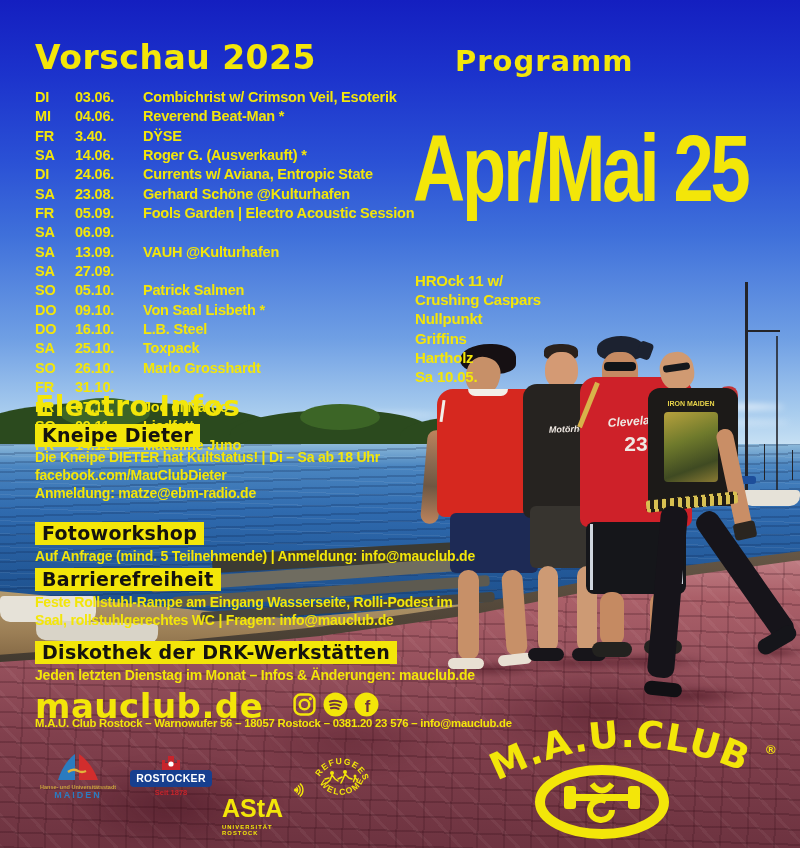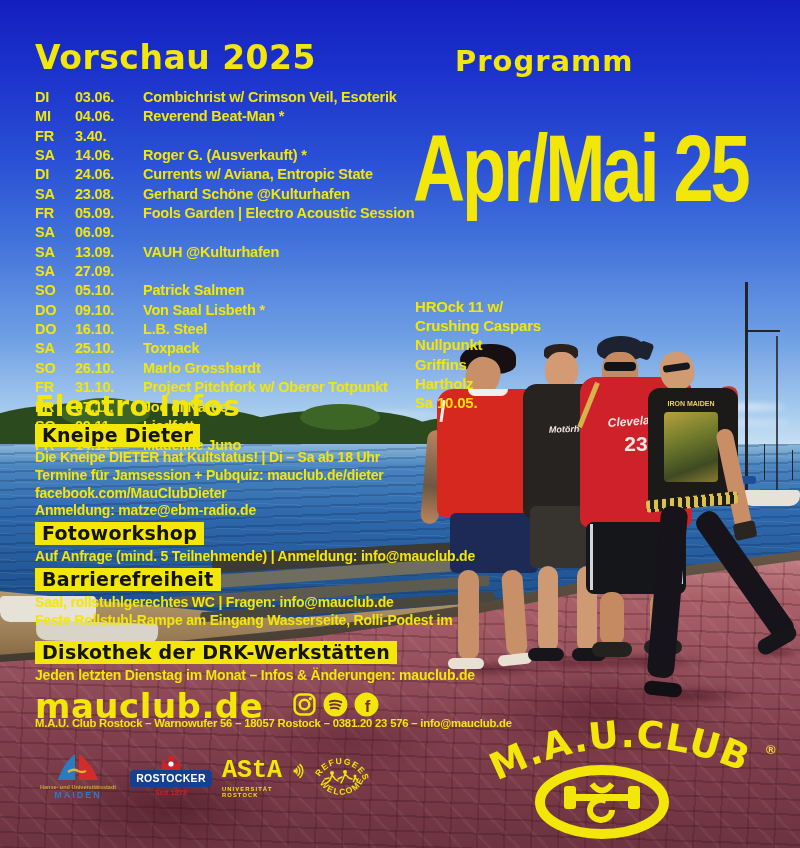--- a/index.html
+++ b/index.html
@@ -172,20 +172,21 @@
         <span>Combichrist w/ Crimson Veil, Esoterik</span>
       </div>
     <div class="ev">
         <span>MI</span>
         <span>04.06.</span>
         <span>Reverend Beat-Man *</span>
       </div>
     <div class="ev">
         <span>FR</span>
         <span>3.40.</span>
+        <span>DŸSE</span>
       </div>
     <div class="ev">
         <span>SA</span>
         <span>14.06.</span>
         <span>Roger G. (Ausverkauft) *</span>
       </div>
     <div class="ev">
         <span>DI</span>
         <span>24.06.</span>
         <span>Currents w/ Aviana, Entropic State</span>
@@ -234,21 +235,20 @@
         <span>Toxpack</span>
       </div>
     <div class="ev">
         <span>SO</span>
         <span>26.10.</span>
         <span>Marlo Grosshardt</span>
       </div>
     <div class="ev">
         <span>FR</span>
         <span>31.10.</span>
-        <span>Project Pitchfork w/ Oberer Totpunkt</span>
       </div>
     <div class="ev">
         <span>FR</span>
         <span>07.11.</span>
         <span>Joe di Nardo</span>
       </div>
     <div class="ev">
         <span>SO</span>
         <span>09.11.</span>
         <span>Liedfett</span>
@@ -256,48 +256,47 @@
     <div class="ev">
         <span>FR</span>
         <span>14.11.</span>
         <span>Madeline Juno</span>
       </div>
   </div>
 
   <div class="abs z head" style="left:455px;top:44px;font-size:29px;letter-spacing:1px;">Programm</div>
   <div class="abs z yl bigdate" style="left:413px;top:114px;">Apr/Mai 25</div>
 
-  <div class="abs z yl lineup cond" style="left:415px;top:297px;">
+  <div class="abs z yl lineup cond" style="left:415px;top:271px;">
     <div>HROck 11 w/</div>
     <div>Crushing Caspars</div>
     <div>Nullpunkt</div>
     <div>Griffins</div>
     <div>Hartholz</div>
     <div>Sa 10.05.</div>
   </div>
 
   <div class="abs z head" style="left:35px;top:390px;font-size:28px;">Electro Infos</div>
 
   <div class="abs z hl" style="left:35px;top:424px;">Kneipe Dieter</div>
   <div class="abs z yl" style="left:35px;top:449px;">
     <div class="infoline">Die Kneipe DIETER hat Kultstatus! | Di – Sa ab 18 Uhr</div>
-    <div class="infoline">Termine für Jamsession + Pubquiz: mauclub.de/dieter</div>
     <div class="infoline">facebook.com/MauClubDieter</div>
     <div class="infoline">Anmeldung: matze@ebm-radio.de</div>
   </div>
 
   <div class="abs z hl" style="left:35px;top:522px;">Fotoworkshop</div>
   <div class="abs z yl" style="left:35px;top:548px;">
     <div class="infoline">Auf Anfrage (mind. 5 Teilnehmende) | Anmeldung: info@mauclub.de</div>
   </div>
 
   <div class="abs z hl" style="left:35px;top:568px;">Barrierefreiheit</div>
   <div class="abs z yl" style="left:35px;top:594px;">
+    <div class="infoline">Feste Rollstuhl-Rampe am Eingang Wasserseite, Rolli-Podest im</div>
     <div class="infoline">Saal, rollstuhlgerechtes WC | Fragen: info@mauclub.de</div>
-    <div class="infoline">Feste Rollstuhl-Rampe am Eingang Wasserseite, Rolli-Podest im</div>
   </div>
 
   <div class="abs z hl" style="left:35px;top:641px;">Diskothek der DRK-Werkstätten</div>
   <div class="abs z yl" style="left:35px;top:667px;">
     <div class="infoline">Jeden letzten Dienstag im Monat – Infos &amp; Änderungen: mauclub.de</div>
   </div>
 
   <div class="abs z head" style="left:35px;top:686px;font-size:34px;">mauclub.de</div>
 
   <div class="abs z" style="left:292px;top:692px;display:flex;gap:6px;">
@@ -332,21 +331,21 @@
     <svg width="26" height="18" viewBox="0 0 26 18" style="display:block;margin:0 auto;">
       <path d="M4 18 V8 h3 v3 h3 V4 h6 v7 h3 V8 h3 v10 Z" fill="#c8242b"></path>
       <circle cx="13" cy="12" r="2.6" fill="#fff"></circle>
     </svg>
     <div style="background:#173f8f;border-radius:4px;color:#fff;font-weight:800;font-size:10.5px;line-height:17px;letter-spacing:.3px;">ROSTOCKER</div>
     <div style="font-size:7.5px;color:#c8242b;font-weight:700;margin-top:1px;">Seit 1878</div>
   </div>
 
   <div class="abs z" style="left:222px;top:756px;width:86px;text-align:left;">
     <div style="display:flex;align-items:center;gap:5px;">
-      <span style="font-size:25px;font-weight:800;color:#f3e609;font-family:Liberation Mono, monospace;">AStA</span>
+      <span style="font-size:25px;font-weight:800;color:#f3e609;font-family:Liberation Sans, sans-serif;margin-top:38px;">AStA</span>
       <svg width="26" height="26" viewBox="0 0 26 26">
         <circle cx="10" cy="13" r="2.2" fill="#f3e609"></circle>
         <path d="M13 7 a7.5 7.5 0 0 1 0 12 M15.5 4.5 a11 11 0 0 1 0 17 M11 9.5 a4.5 4.5 0 0 1 0 7" fill="none" stroke="#f3e609" stroke-width="1.8"></path>
       </svg>
     </div>
     <div style="font-size:5.8px;letter-spacing:1.1px;color:#f3e609;font-weight:700;margin-top:1px;">UNIVERSITÄT ROSTOCK</div>
   </div>
 
   <div class="abs z" style="left:312px;top:752px;">
     <svg width="58" height="52" viewBox="0 0 58 52">

